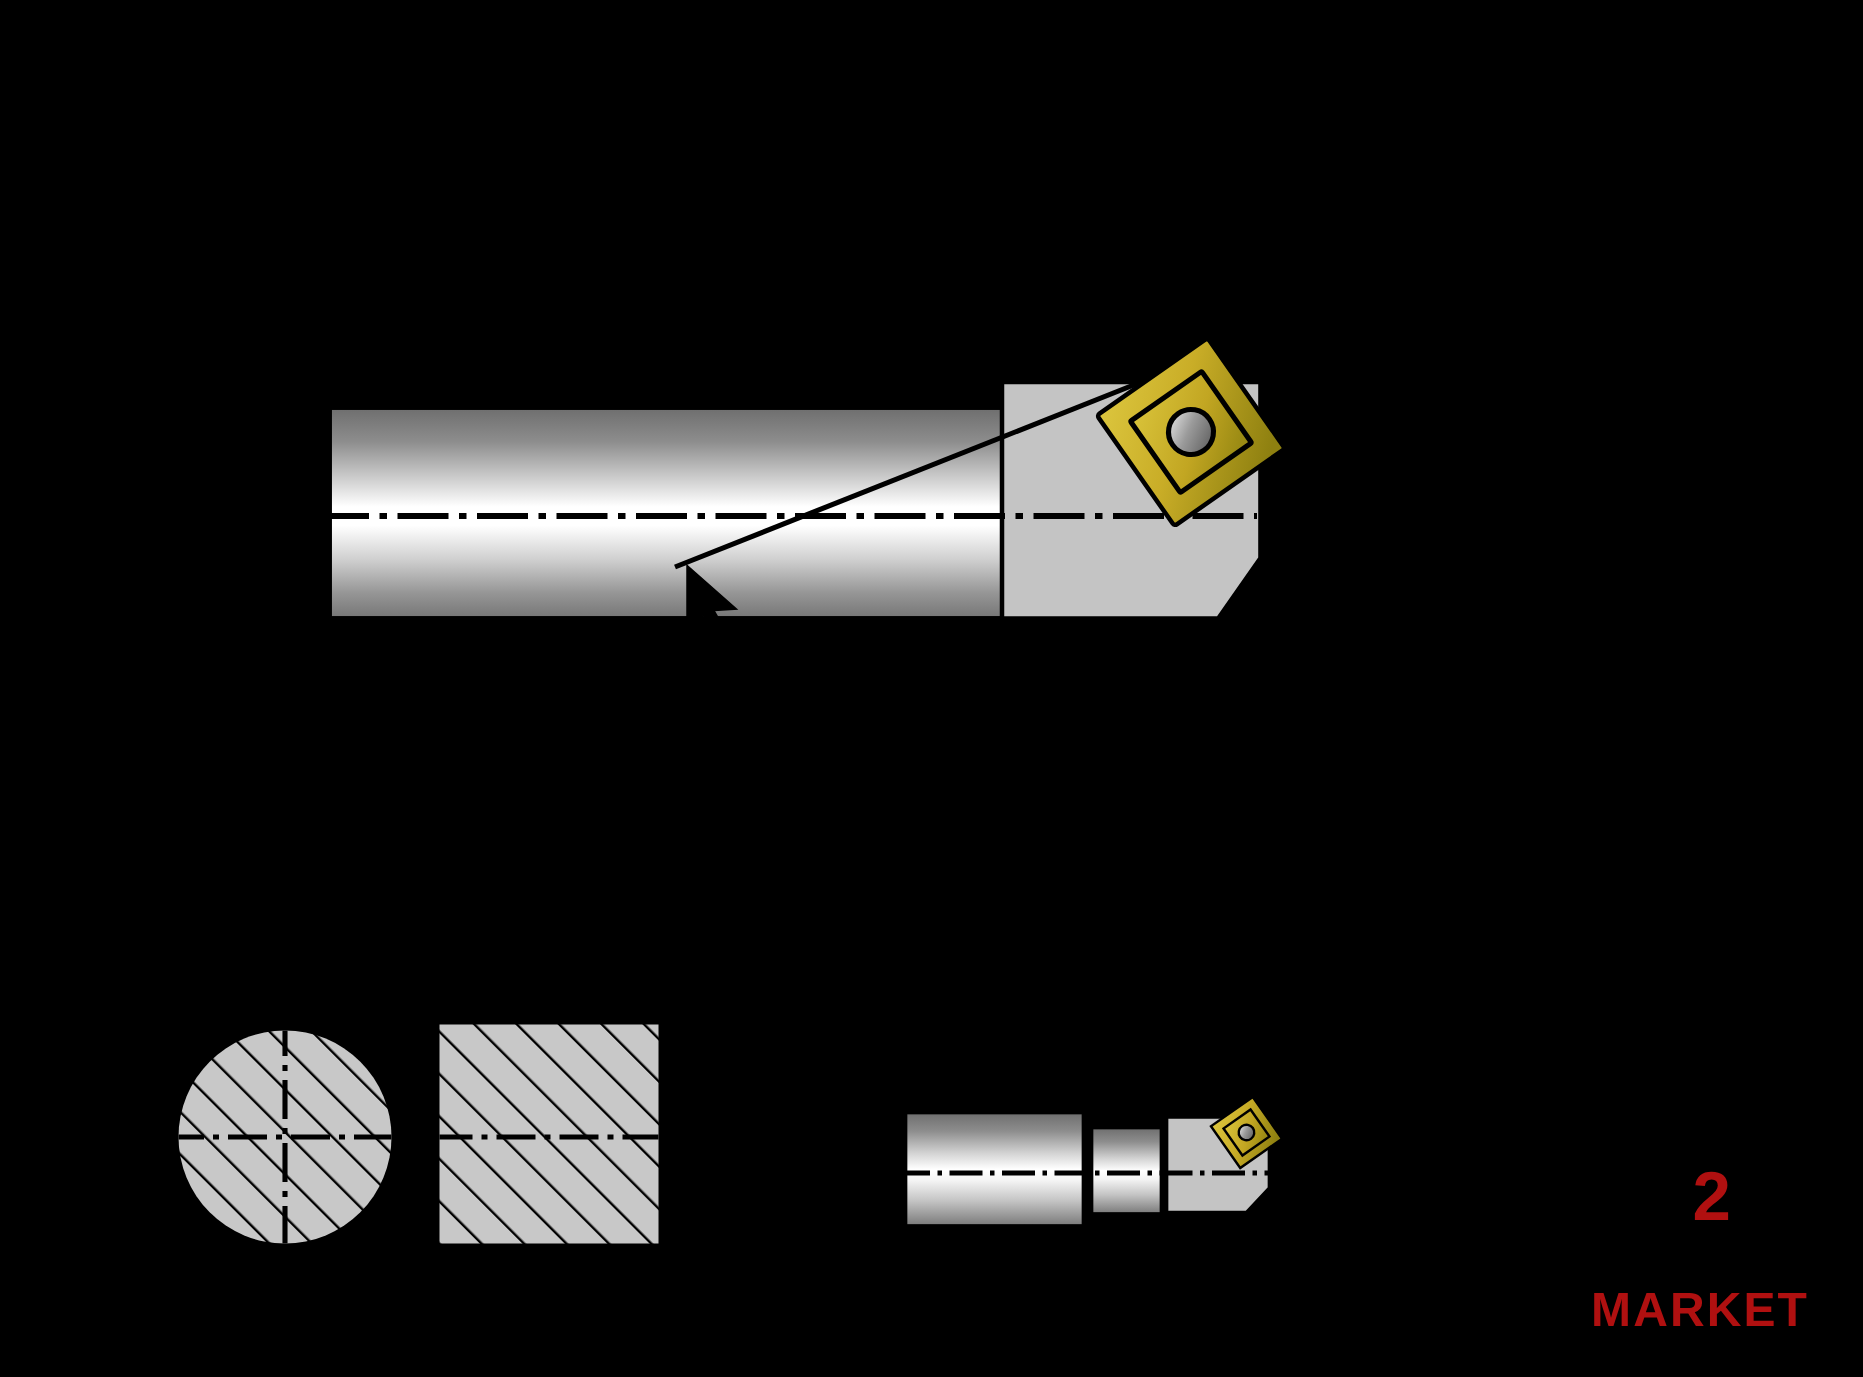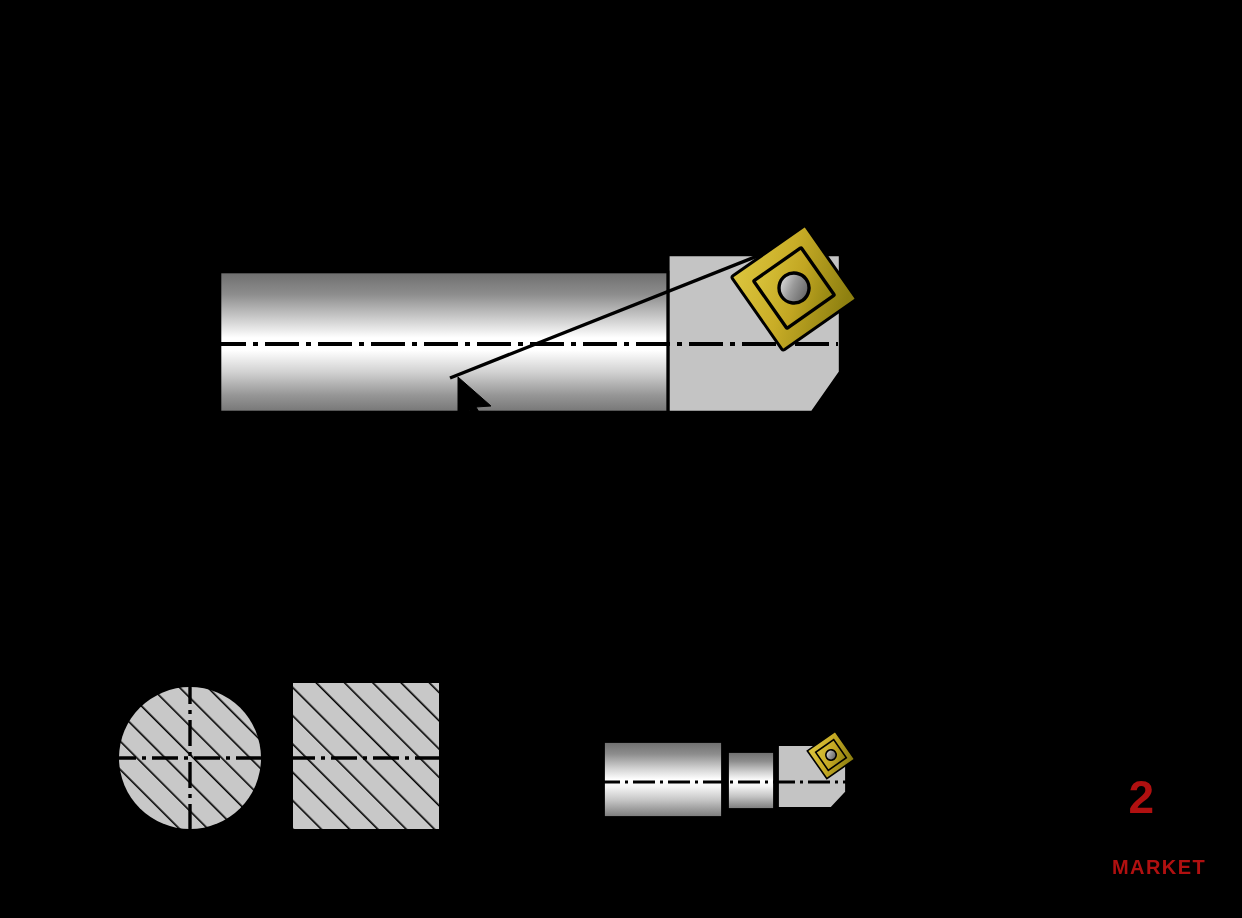--- a/index.html
+++ b/index.html
@@ -39,21 +39,21 @@
     top: 774px;
     right: 88px;
     font-size: 46px;
     font-weight: bold;
     line-height: 1;
     letter-spacing: 0px;
   }
   .wm-word {
     top: 857px;
     right: 36px;
-    font-size: 20px;
+    font-size: 32px;
     font-weight: bold;
     letter-spacing: 1.4px;
     line-height: 1;
   }
 </style>
 </head>
 <body>
 
 <div id="stage">
 

